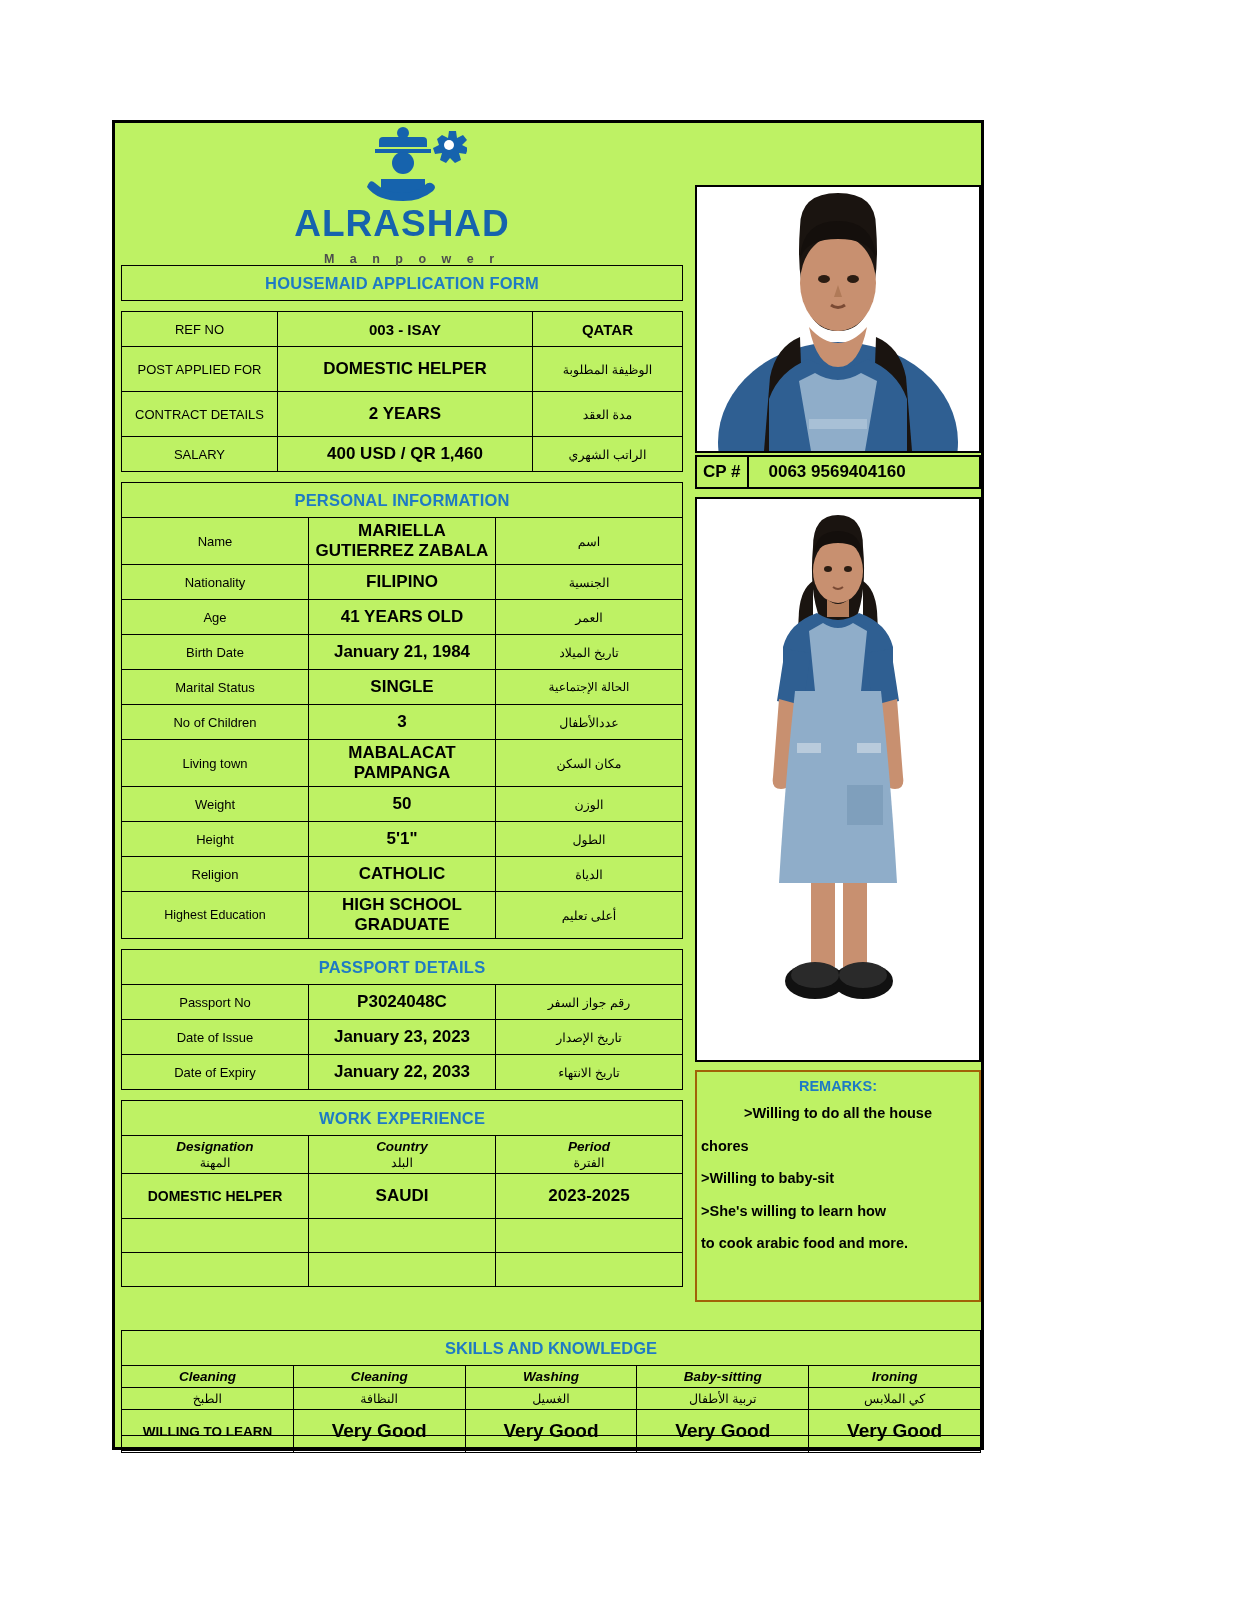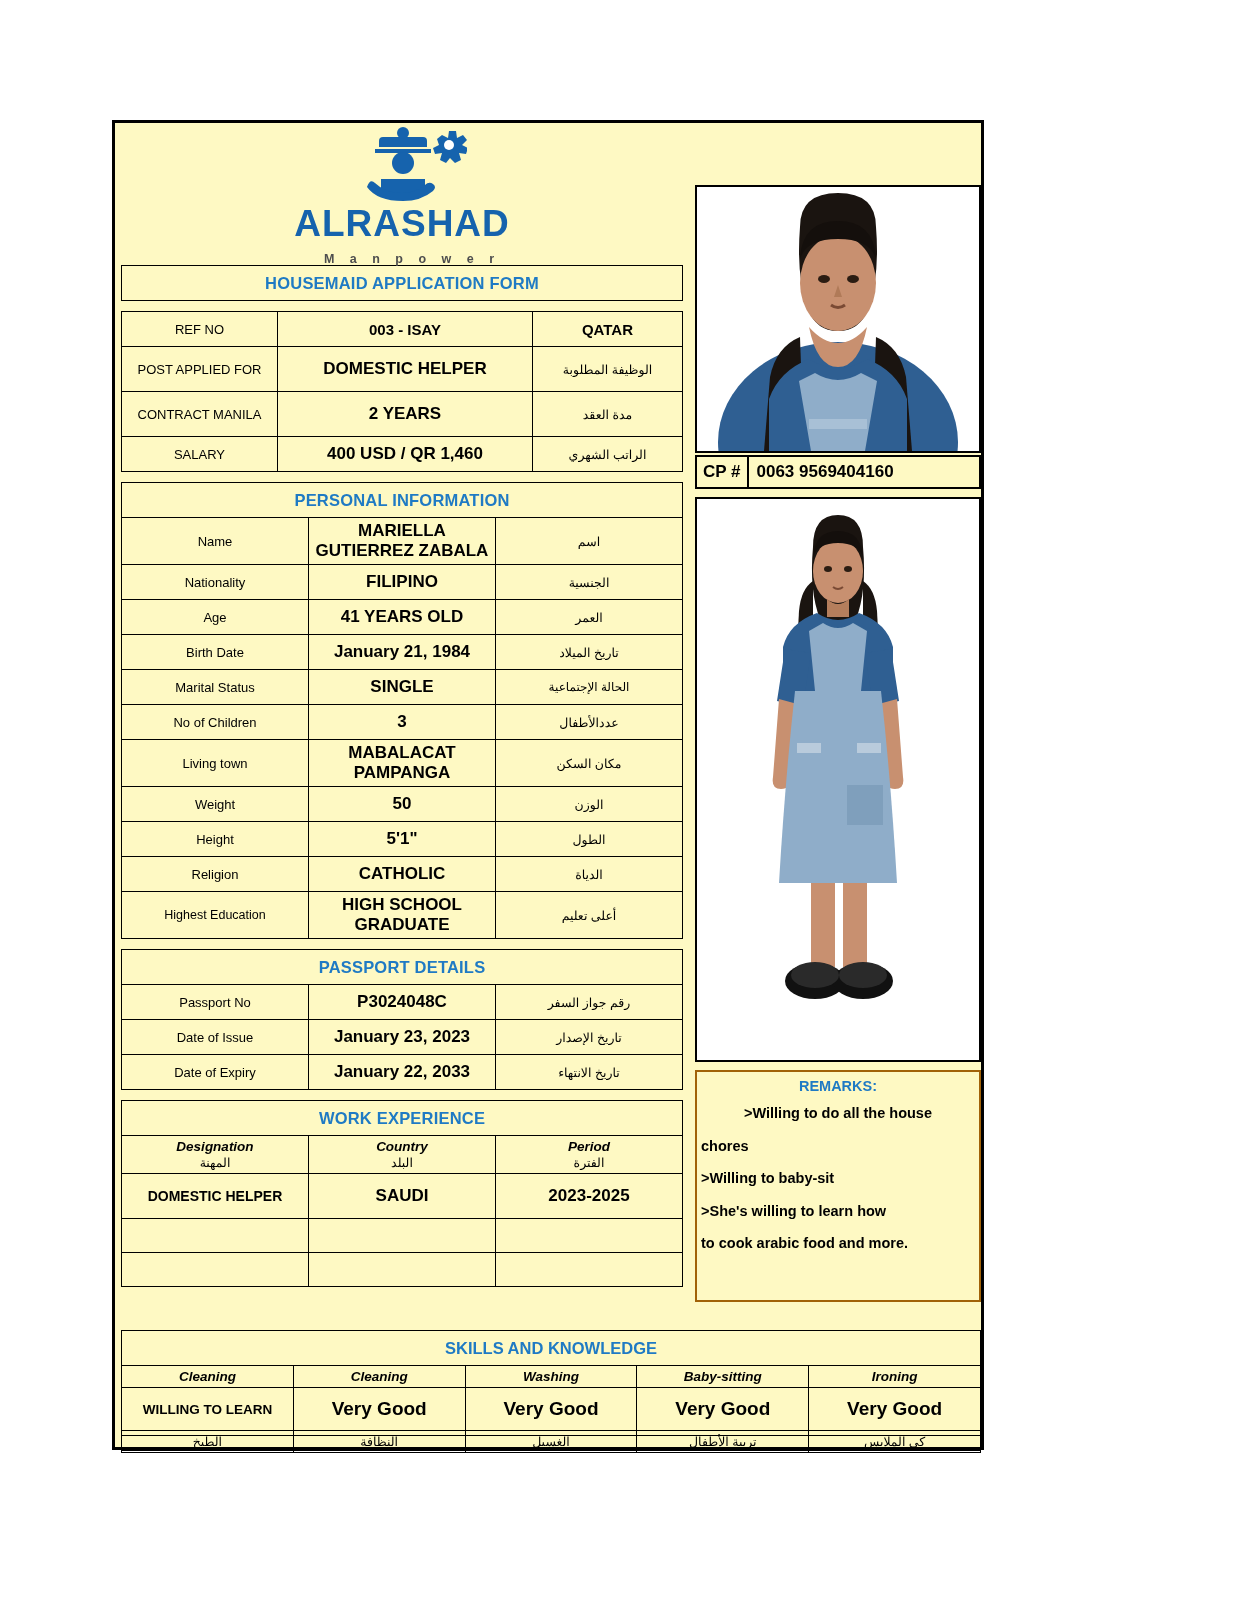--- a/index.html
+++ b/index.html
@@ -15,21 +15,21 @@
     position: relative;
   }
   .page {
     position: absolute;
     left: 112px;
     top: 120px;
     width: 872px;
     height: 1330px;
     border: 3px solid #000;
     box-sizing: border-box;
-    background: #fef9c3;
+    background: #bef264;
   }
   .inner {
     position: absolute;
     inset: 0;
   }
   
   .left-col {
     position: absolute;
     left: 6px;
     top: 4px;
@@ -139,21 +139,21 @@
     font-size: 17px;
     padding: 0 6px;
     border-right: 2px solid #000;
     height: 100%;
     display: flex;
     align-items: center;
   }
   .cp-val {
     font-weight: bold;
     font-size: 17px;
-    padding-left: 8px;
+    padding-left: 20px;
   }
   .remarks-box {
     margin-top: 8px;
     border: 2px solid #a16207;
     box-sizing: border-box;
     padding: 6px 4px 8px 4px;
     height: 232px;
   }
   .remarks-title {
     text-align: center;
@@ -285,21 +285,21 @@
           <td class="lbl">REF NO</td>
           <td class="val" style="font-size:15px">003 - ISAY</td>
           <td class="ar" style="font-weight:bold;font-size:15px">QATAR</td>
         </tr>
         <tr class="row-h2">
           <td class="lbl">POST APPLIED FOR</td>
           <td class="val">DOMESTIC HELPER</td>
           <td class="ar">الوظيفة المطلوبة</td>
         </tr>
         <tr class="row-h2">
-          <td class="lbl">CONTRACT MANILA</td>
+          <td class="lbl">CONTRACT DETAILS</td>
           <td class="val">2 YEARS</td>
           <td class="ar">مدة العقد</td>
         </tr>
         <tr class="row-h">
           <td class="lbl">SALARY</td>
           <td class="val">400 USD / QR 1,460</td>
           <td class="ar">الراتب الشهري</td>
         </tr>
       </tbody>
         </table>
@@ -522,33 +522,33 @@
           <td class="banner-wide" colspan="5">SKILLS AND KNOWLEDGE</td>
         </tr>
         <tr>
           <td class="sk-head" style="width:147px">Cleaning</td>
           <td class="sk-head" style="width:138px">Cleaning</td>
           <td class="sk-head" style="width:138px">Washing</td>
           <td class="sk-head">Baby-sitting</td>
           <td class="sk-head" style="width:216px">Ironing</td>
         </tr>
         <tr>
+          <td class="sk-ar">الطبخ</td>
+          <td class="sk-ar">النظافة</td>
+          <td class="sk-ar">الغسيل</td>
+          <td class="sk-ar">تربية الأطفال</td>
+          <td class="sk-ar">كي الملابس</td>
+        </tr>
+        <tr>
           <td class="sk-first sk-val">WILLING TO LEARN</td>
           <td class="sk-val">Very Good</td>
           <td class="sk-val">Very Good</td>
           <td class="sk-val">Very Good</td>
           <td class="sk-val">Very Good</td>
         </tr>
-        <tr>
-          <td class="sk-ar">الطبخ</td>
-          <td class="sk-ar">النظافة</td>
-          <td class="sk-ar">الغسيل</td>
-          <td class="sk-ar">تربية الأطفال</td>
-          <td class="sk-ar">كي الملابس</td>
-        </tr>
       </tbody>
         </table>
     </div>
 
     <div class="bottom-strip"></div>
 
   </div>
 </div>
 
 </body></html>

